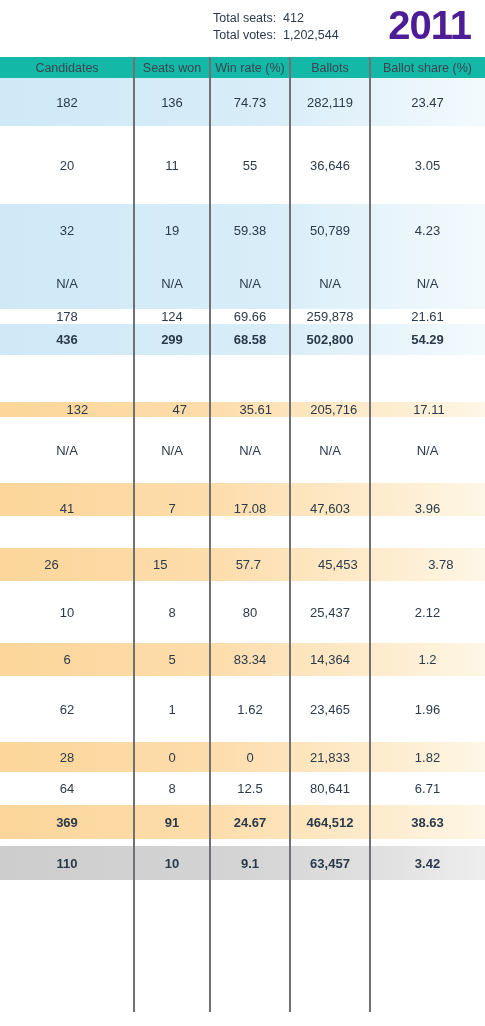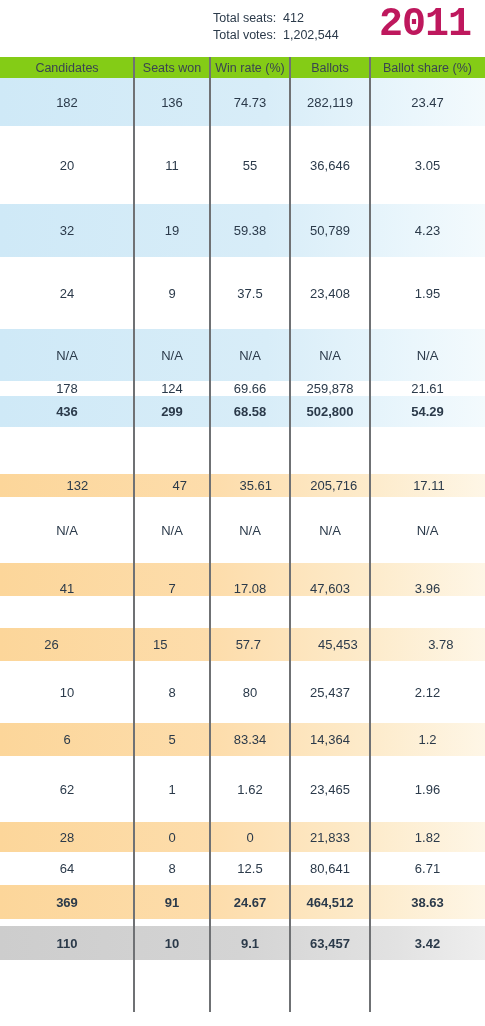--- a/index.html
+++ b/index.html
@@ -19,42 +19,42 @@
     position:absolute; left:213px; top:10px;
     font-size:12.5px; line-height:17px; color:#2b3a4a;
     white-space:nowrap;
   }
   .totals-row{display:flex;}
   .totals-label{width:70px;}
   .totals-value{}
   #year-title{
     position:absolute; right:6px; top:3px;
     font-size:40px; font-weight:bold; letter-spacing:-1px;
-    color:#be185d; line-height:44px;
-    font-family:Liberation Mono, monospace;
+    color:#4c1d95; line-height:44px;
+    font-family:Liberation Sans, sans-serif;
   }
   
   #table{
     position:absolute; left:0; top:57px; width:485px;
   }
   .row{
     position:relative; width:485px; display:flex; align-items:center;
     box-sizing:border-box;
   }
   .cell{
     text-align:center; font-size:13px; position:relative; z-index:2;
     white-space:nowrap;
   }
   .c0{width:134px;}
   .c1{width:76px;}
   .c2{width:80px;}
   .c3{width:80px;}
   .c4{width:115px;}
   
-  #head-row{height:21px; background:#84cc16;}
+  #head-row{height:21px; background:#14b8a6;}
   #head-row .cell{font-size:12.5px;color:#3a4550;}
   
   .band{position:absolute;left:0;top:0;width:485px;height:100%;z-index:1;}
   .band-blue{background:linear-gradient(to right,#cfe9f7 0%,#d8edf8 55%,#eaf6fc 85%,#f3fafd 100%);}
   .band-orange{background:linear-gradient(to right,#fcd69a 0%,#fdddac 45%,#fdeccd 78%,#fef6e6 100%);}
   .band-gray{background:linear-gradient(to right,#cdcdcd 0%,#d4d4d4 50%,#e2e2e2 82%,#eeeeee 100%);}
   .bold .cell{font-weight:bold;}
   
   #dividers{position:absolute;left:0;top:57px;width:485px;height:955px;z-index:5;pointer-events:none;}
   #dividers i{position:absolute;top:0;bottom:0;width:1.6px;background:#6f7174;display:block;}
@@ -105,27 +105,20 @@
         <div class="cell c4">3.05</div>
       </div>
       <div class="row" style="height: 53px;">
         <div class="band band-blue"></div>
         <div class="cell c0">32</div>
         <div class="cell c1">19</div>
         <div class="cell c2">59.38</div>
         <div class="cell c3">50,789</div>
         <div class="cell c4">4.23</div>
       </div>
-      <div class="row" style="height: 72px;">
-        <div class="cell c0">24</div>
-        <div class="cell c1">9</div>
-        <div class="cell c2">37.5</div>
-        <div class="cell c3">23,408</div>
-        <div class="cell c4">1.95</div>
-      </div>
       <div class="row" style="height: 52px;">
         <div class="band band-blue"></div>
         <div class="cell c0">N/A</div>
         <div class="cell c1">N/A</div>
         <div class="cell c2">N/A</div>
         <div class="cell c3">N/A</div>
         <div class="cell c4">N/A</div>
       </div>
       <div class="row" style="height: 15px;">
         <div class="cell c0">178</div>
@@ -142,21 +135,21 @@
         <div class="cell c3">502,800</div>
         <div class="cell c4">54.29</div>
       </div>
       <div class="row" style="height: 47px;">
         <div class="cell c0"></div>
         <div class="cell c1"></div>
         <div class="cell c2"></div>
         <div class="cell c3"></div>
         <div class="cell c4"></div>
       </div>
-      <div class="row" style="height: 23px; padding-left: 12px;">
+      <div class="row" style="height: 15px; padding-left: 12px;">
         <div class="band band-orange"></div>
         <div class="cell c0">132</div>
         <div class="cell c1">47</div>
         <div class="cell c2">35.61</div>
         <div class="cell c3">205,716</div>
         <div class="cell c4">17.11</div>
       </div>
       <div class="row" style="height: 66px;">
         <div class="cell c0">N/A</div>
         <div class="cell c1">N/A</div>

